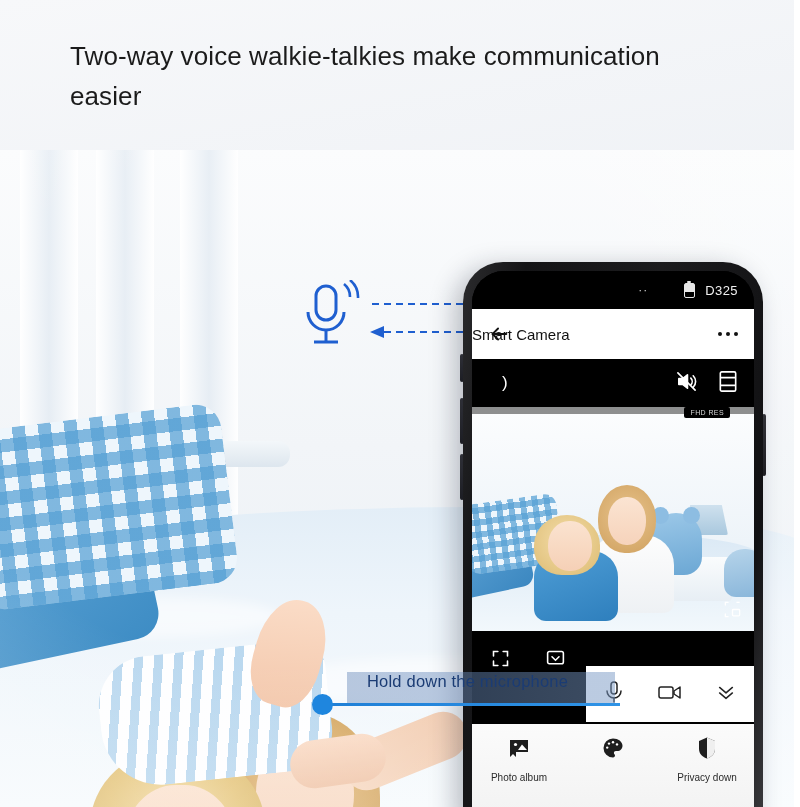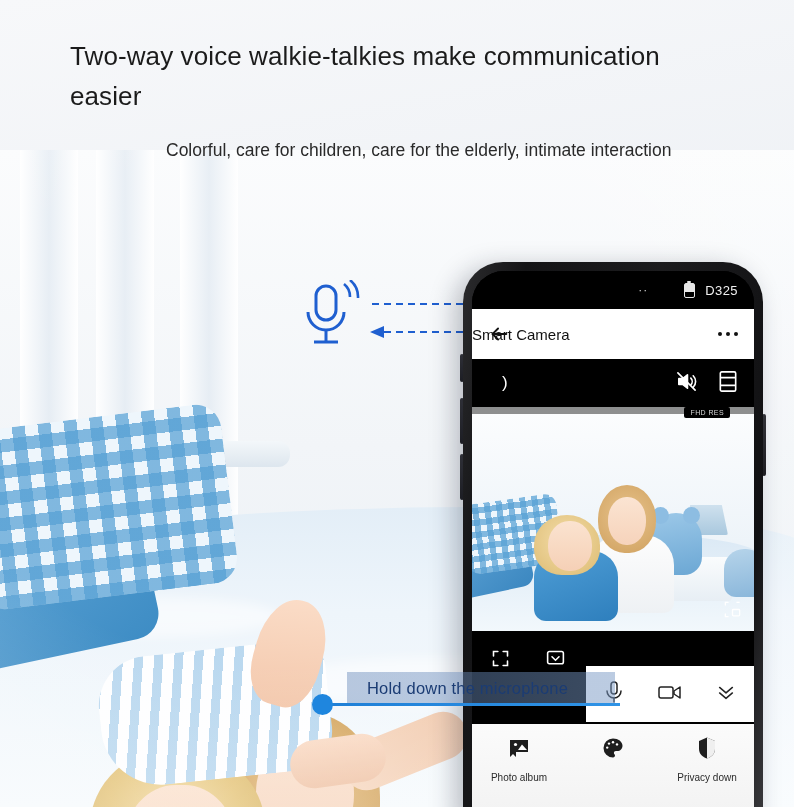--- a/index.html
+++ b/index.html
@@ -345,21 +345,21 @@
   }
   .nav-label { font-size: 10.5px; color: #2b2b2b; white-space: nowrap; }
   .nav-label.sm { font-size: 10px; }
 
   
   .tooltip-banner {
     position: absolute;
     left: 347px; top: 672px;
     width: 268px; height: 32px;
     background: linear-gradient(90deg, rgba(92,128,180,.42), rgba(120,152,196,.50));
-    display: flex; align-items: center;
+    display: flex; align-items: flex-start;
     padding-left: 20px;
     box-sizing: border-box;
     z-index: 40;
   }
   .tooltip-text {
     color: #1b3c74;
     font-size: 16.5px;
     letter-spacing: .2px;
     white-space: nowrap;
   }
@@ -411,21 +411,20 @@
     <div class="kid" style="left:190px;bottom:230px;">
       <div class="boy-arm"></div>
     </div>
     <div class="pj-stripe"></div>
     <div class="foot"></div>
     <div class="hand"></div>
     <div class="soft-vignette"></div>
   </div>
 
   <div class="headline">Two-way voice walkie-talkies make communication easier</div>
-  <div class="subheadline">Colorful, care for children, care for the elderly, intimate interaction</div>
 
   <div class="mic-diagram">
     <svg width="190" height="80" viewBox="0 0 190 80">
 
       <g stroke="#1f5fd0" fill="none" stroke-width="3">
         <rect x="16" y="6" width="20" height="34" rx="10"></rect>
         <path d="M8 32 a18 18 0 0 0 36 0"></path>
         <line x1="26" y1="50" x2="26" y2="62"></line>
         <line x1="14" y1="62" x2="38" y2="62"></line>
         <path d="M44 4 a16 16 0 0 1 6 13" stroke-width="2.6"></path>

